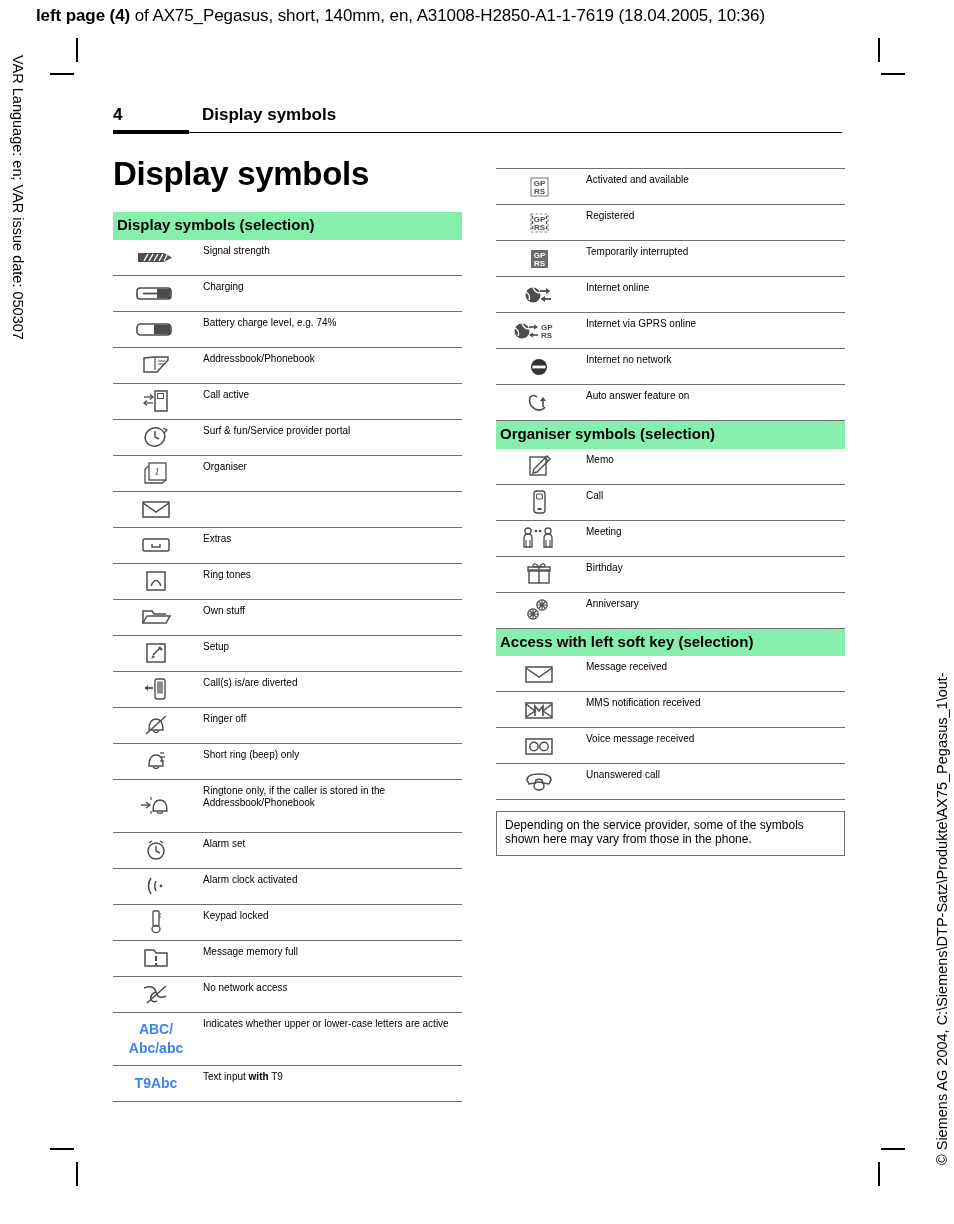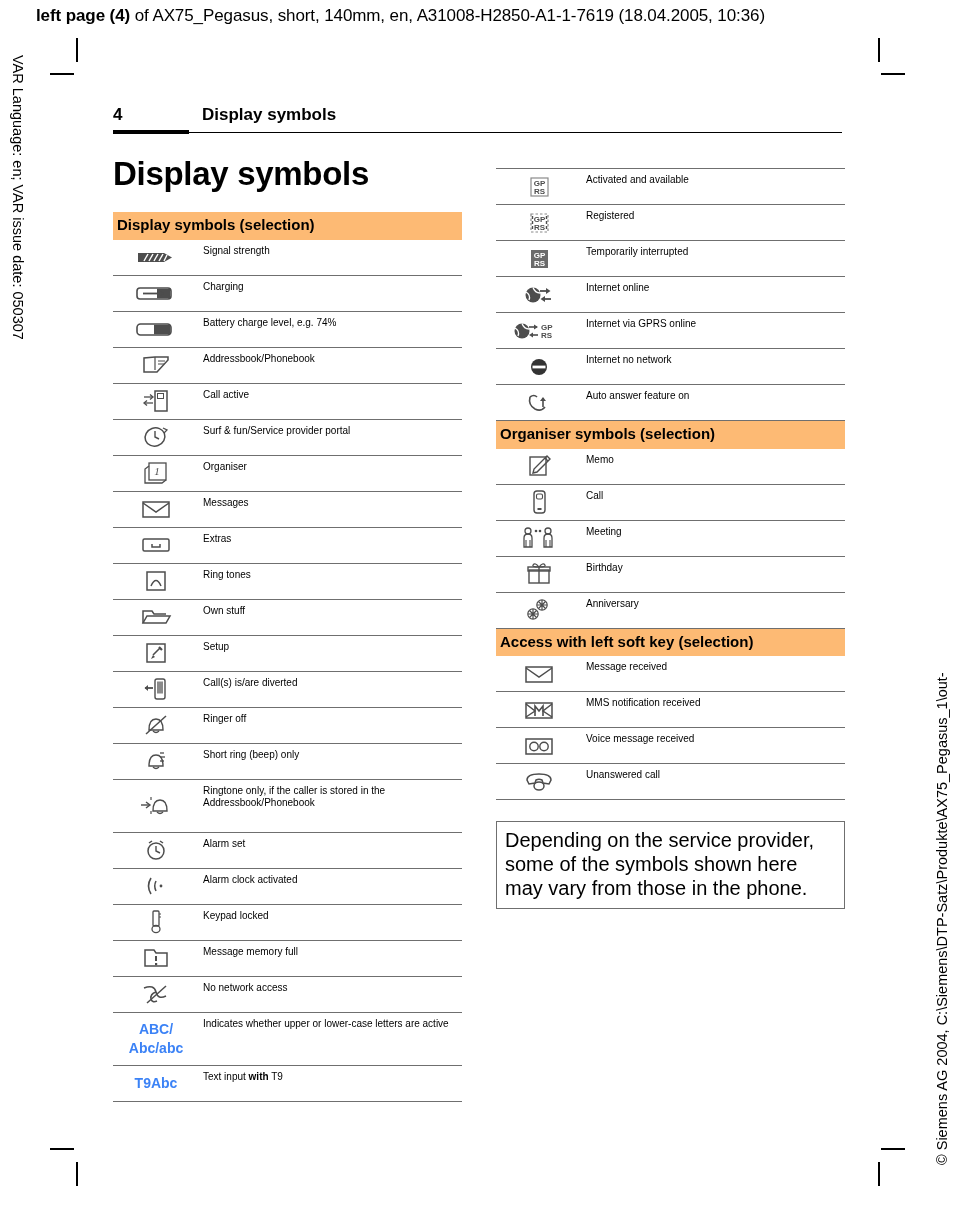--- a/index.html
+++ b/index.html
@@ -102,21 +102,21 @@
   
   .col {
     position: absolute;
     width: 349px;
   }
   .col-left  { left: 113px; top: 212px; }
   .col-right { left: 496px; top: 168px; }
 
   
   .sec-head {
-    background: #fdba74;
+    background: #86efac;
     font-size: 15px;
     font-weight: bold;
     padding: 5px 6px 6px 4px;
     line-height: 1.1;
   }
   .rule-top {
     height: 1px;
     background: #6f6f6f;
   }
   .row {
@@ -143,24 +143,24 @@
   .sym-text {
     color: #3b82f6;
     font-size: 14px;
     font-weight: bold;
     text-align: center;
     line-height: 1.3;
   }
 
   
   .note {
-    margin-top: 21px;
+    margin-top: 11px;
     border: 1px solid #6f6f6f;
     padding: 6px 8px 8px 8px;
-    font-size: 20px;
+    font-size: 12px;
     line-height: 1.2;
   }
 
   svg { display: block; }
 </style>
 </head>
 <body>
 
 <div class="slug"><b>left page (4)</b><span> of AX75_Pegasus, short, 140mm, en, A31008-H2850-A1-1-7619 (18.04.2005, 10:36)</span></div>
 
@@ -276,21 +276,20 @@
     <div class="cell-txt">Organiser</div>
   </div>
 
   <div class="row">
     <div class="cell-sym">
       <svg width="32" height="22" viewBox="0 0 32 22">
         <rect x="3" y="4" width="26" height="15" fill="none" stroke="#4d4d4d" stroke-width="1.5"></rect>
         <path d="M3 5 L16 14 L29 5" fill="none" stroke="#4d4d4d" stroke-width="1.5"></path>
       </svg>
     </div>
-    <div class="cell-txt">Messages</div>
   </div>
 
   <div class="row">
     <div class="cell-sym">
       <svg width="32" height="20" viewBox="0 0 32 20">
         <rect x="3" y="4" width="26" height="12" rx="1.5" fill="none" stroke="#4d4d4d" stroke-width="1.5"></rect>
         <path d="M12 9 L12 12 L20 12 L20 9" fill="none" stroke="#4d4d4d" stroke-width="1.5"></path>
       </svg>
     </div>
     <div class="cell-txt">Extras</div>

